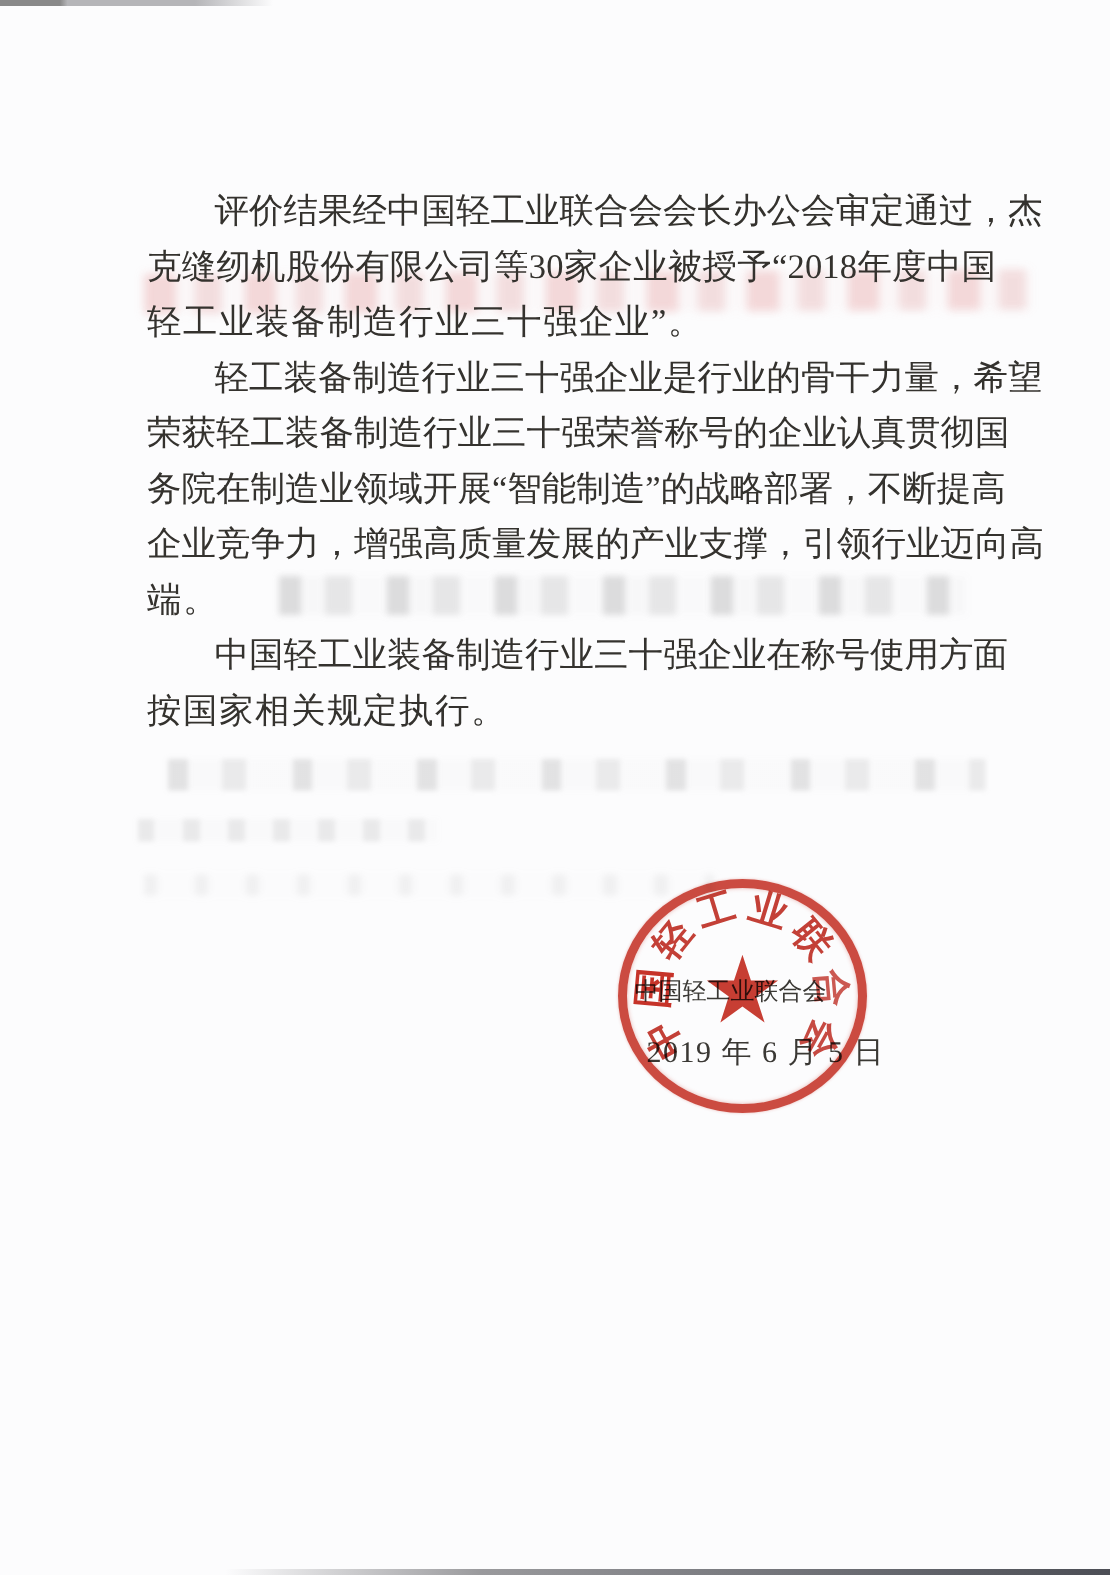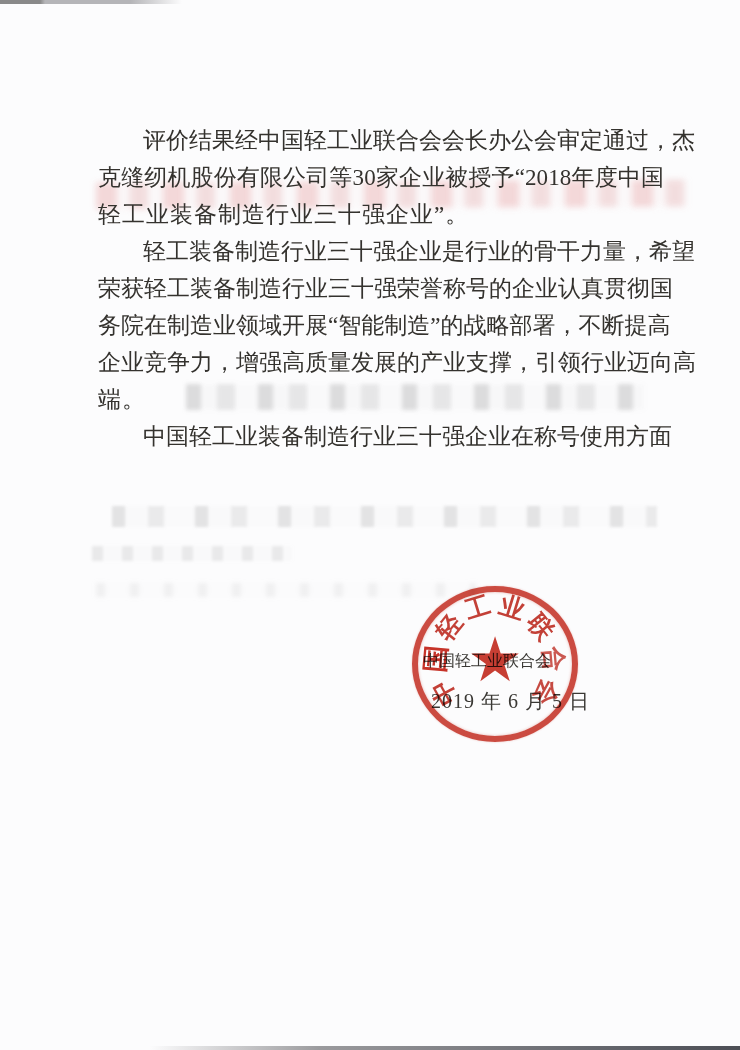--- a/index.html
+++ b/index.html
@@ -307,20 +307,21 @@
         <span>企</span>
         <span>业</span>
         <span>在</span>
         <span>称</span>
         <span>号</span>
         <span>使</span>
         <span>用</span>
         <span>方</span>
         <span>面</span>
       </div>
+    <div class="tline">按国家相关规定执行。</div>
     <div class="spacer"></div>
   </div>
 
   <div class="sig-org">中国轻工业联合会</div>
   <div class="sig-date">2019 年 6 月 5 日</div>
 
   <div class="stamp">
     <div class="stamp-ring"></div>
     <span class="stamp-star">★</span>
     <span class="arc a0">中</span>

